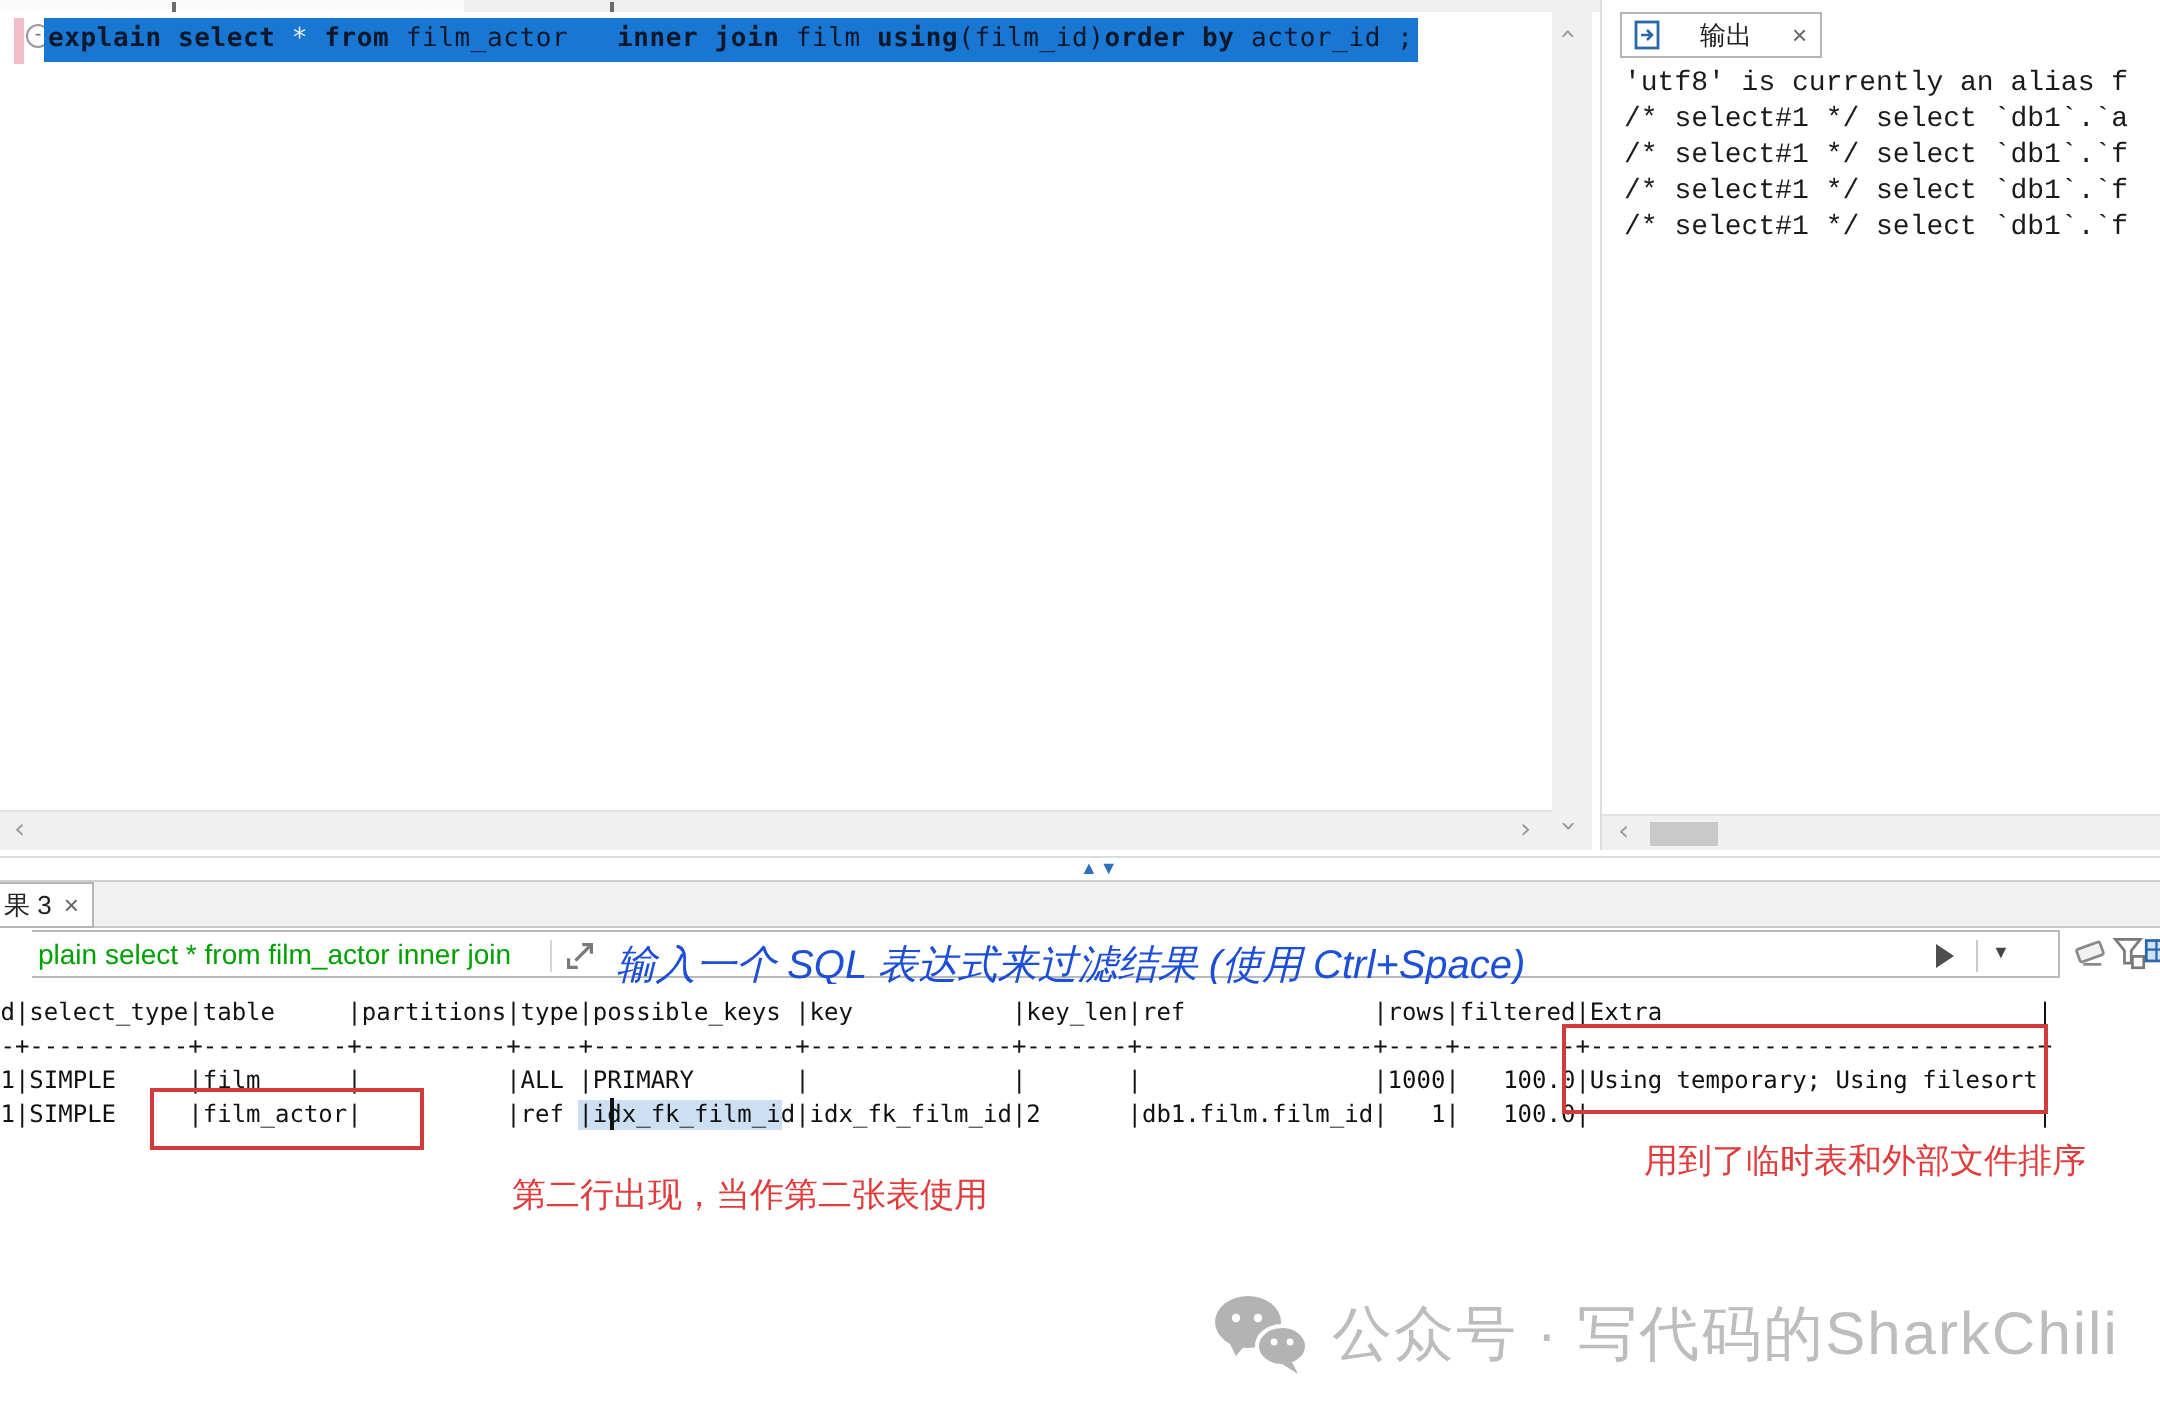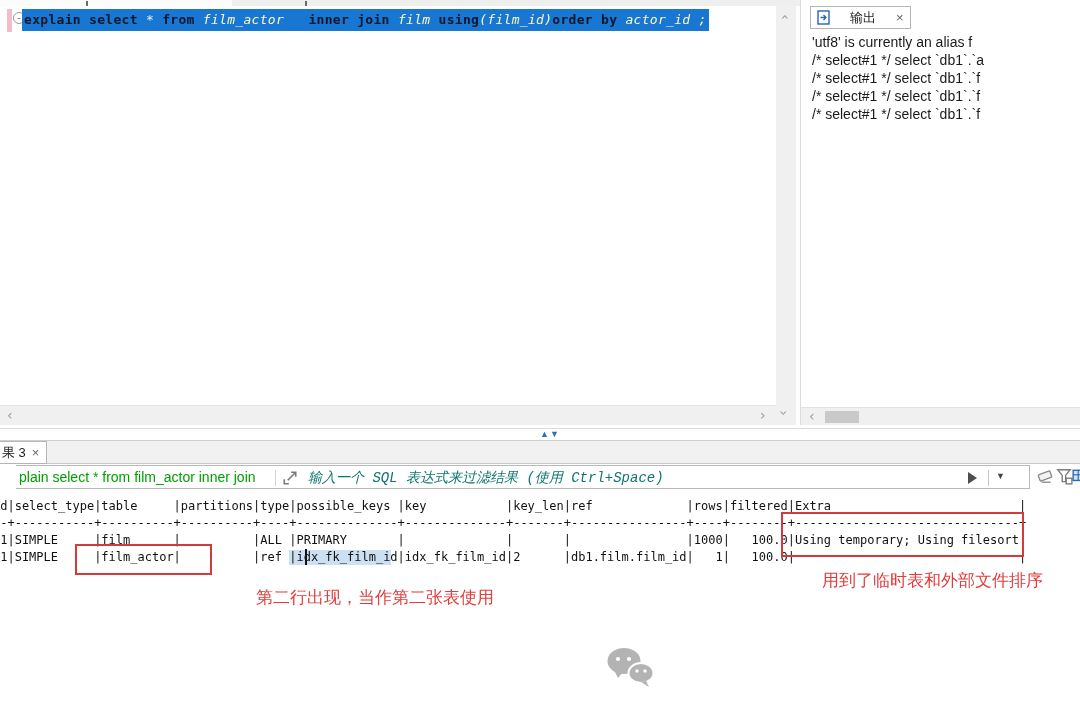--- a/index.html
+++ b/index.html
@@ -14,40 +14,40 @@
 
   
   .editor-pane { position:absolute; left:0; top:6px; width:776px; height:399px; background:#fff; }
   .margin-bar { position:absolute; left:7px; top:3px; width:5px; height:23px; background:#f2bcc8; }
   .fold-icon { position:absolute; left:13px; top:6px; width:12px; height:12px; border:1px solid #9a9a9a;
                border-radius:50%; color:#777; font-size:10px; line-height:9px; text-align:center; background:#fdfdfd; }
   .sel-line { position:absolute; left:22px; top:3px; height:22px; background:#1877d2; color:#fff;
               font-family:"DejaVu Sans Mono", monospace; font-size:13px; line-height:22px;
               letter-spacing:0.3px; white-space:pre; padding:0 2px; }
   .tok-kw { color:#0f172a; font-weight:bold; }
-  .tok-id { color:#fef9c3;font-style:italic; }
+  .tok-id { color:#0f172a; }
   .tok-op { color:#e6edf5; }
 
   
   .hscroll-left { position:absolute; left:0; top:405px; width:776px; height:20px; background:#f0f0f0;
                   border-top:1px solid #e2e2e2; }
   .vscroll-left { position:absolute; left:776px; top:6px; width:20px; height:419px; background:#f0f0f0; }
   .sb-arrow { position:absolute; color:#9b9b9b; font-size:14px; line-height:14px; font-family:"DejaVu Sans", sans-serif; }
   .hscroll-right { position:absolute; left:801px; top:407px; width:279px; height:18px; background:#f0f0f0;
                    border-top:1px solid #e2e2e2; }
   .sb-thumb { position:absolute; background:#c9c9c9; }
 
   
   .right-pane { position:absolute; left:800px; top:0; width:280px; height:425px; background:#fff;
                 border-left:1px solid #dcdcdc; }
   .out-tab { position:absolute; left:9px; top:6px; height:23px; background:#fff; border:1px solid #b5b5b5;
              display:flex; align-items:center; padding:0 6px; gap:20px; font-size:13px; color:#222; }
   .out-close { color:#666; font-size:13px; line-height:13px; }
   .out-content { position:absolute; left:11px; top:33px; width:268px; height:110px; overflow:hidden;
-                 font-family:Liberation Sans, sans-serif; font-size:14px; line-height:18px; color:#1a1a1a;
+                 font-family:Liberation Mono, monospace; font-size:14px; line-height:18px; color:#1a1a1a;
                  white-space:pre; }
 
   
   .split-line1 { position:absolute; left:0; top:428px; width:1080px; height:1px; background:#dcdcdc; }
   .sash-arrows { position:absolute; left:540px; top:429px; font-size:9px; color:#2f6fc1; letter-spacing:1px; }
   .split-line2 { position:absolute; left:0; top:440px; width:1080px; height:1px; background:#cfcfcf; }
 
   
   .result-tabbar { position:absolute; left:0; top:441px; width:1080px; height:23px; background:#f1f1f1;
                    border-bottom:1px solid #c9c9c9; }
@@ -56,21 +56,21 @@
                 font-size:13px; color:#222; }
   .result-tab .close { color:#666; font-size:13px; }
 
   
   .filter-bar { position:absolute; left:16px; top:464px; width:1080px; height:37px; background:#fff;
                 border-bottom:1px solid #c9c9c9; }
   .filter-input { position:absolute; left:0; top:1px; width:1014px; height:24px; border:1px solid #b9b9b9;
                   border-left:none; background:#fff; }
   .filter-query { position:absolute; left:3px; top:3px; font-size:14px; color:#00A000; white-space:pre; }
   .filter-divider { position:absolute; left:259px; top:4px; width:1px; height:16px; background:#d5d5d5; }
-  .filter-placeholder { position:absolute; left:292px; top:3px; font-size:14px; font-style:italic; color:#0f766e;font-family:Liberation Mono, monospace; }
+  .filter-placeholder { position:absolute; left:292px; top:3px; font-size:20px; font-style:italic; color:#1d4ed8; }
   .play-btn { position:absolute; left:952px; top:6px; width:0; height:0;
               border-left:9px solid #4d4d4d; border-top:6px solid transparent; border-bottom:6px solid transparent; }
   .btn-sep { position:absolute; left:972px; top:4px; width:1px; height:16px; background:#c9c9c9; }
   .dd-caret { position:absolute; left:980px; top:5px; font-size:9px; color:#444; }
 
   
   .grid-area { position:absolute; left:0; top:492px; width:1080px; height:150px; background:#fff; }
   .grid-pre { position:absolute; left:-7px; top:6px; font-family:"DejaVu Sans Mono", monospace;
               font-size:12px; line-height:17px; color:#111; white-space:pre; z-index:2; }
   .cell-highlight { position:absolute; left:289px; top:58px; width:102px; height:15px; background:#cddff2; z-index:1; }
@@ -196,15 +196,16 @@
     <svg width="48" height="42" viewBox="0 0 48 42">
       <ellipse cx="18" cy="15" rx="16.5" ry="13" fill="#b3b3b3"></ellipse>
       <polygon points="9,26 12,32 17,26" fill="#b3b3b3"></polygon>
       <ellipse cx="35" cy="27" rx="12.5" ry="10" fill="#b3b3b3" stroke="#ffffff" stroke-width="2"></ellipse>
       <polygon points="40,35 43,41 35,36" fill="#b3b3b3"></polygon>
       <circle cx="12" cy="13" r="2.1" fill="#ffffff"></circle>
       <circle cx="23" cy="13" r="2.1" fill="#ffffff"></circle>
       <circle cx="31" cy="25" r="1.7" fill="#ffffff"></circle>
       <circle cx="39" cy="25" r="1.7" fill="#ffffff"></circle>
     </svg>
+    <span class="wm-text">公众号 · 写代码的SharkChili</span>
   </div>
 
 </div>
 
 </body></html>

